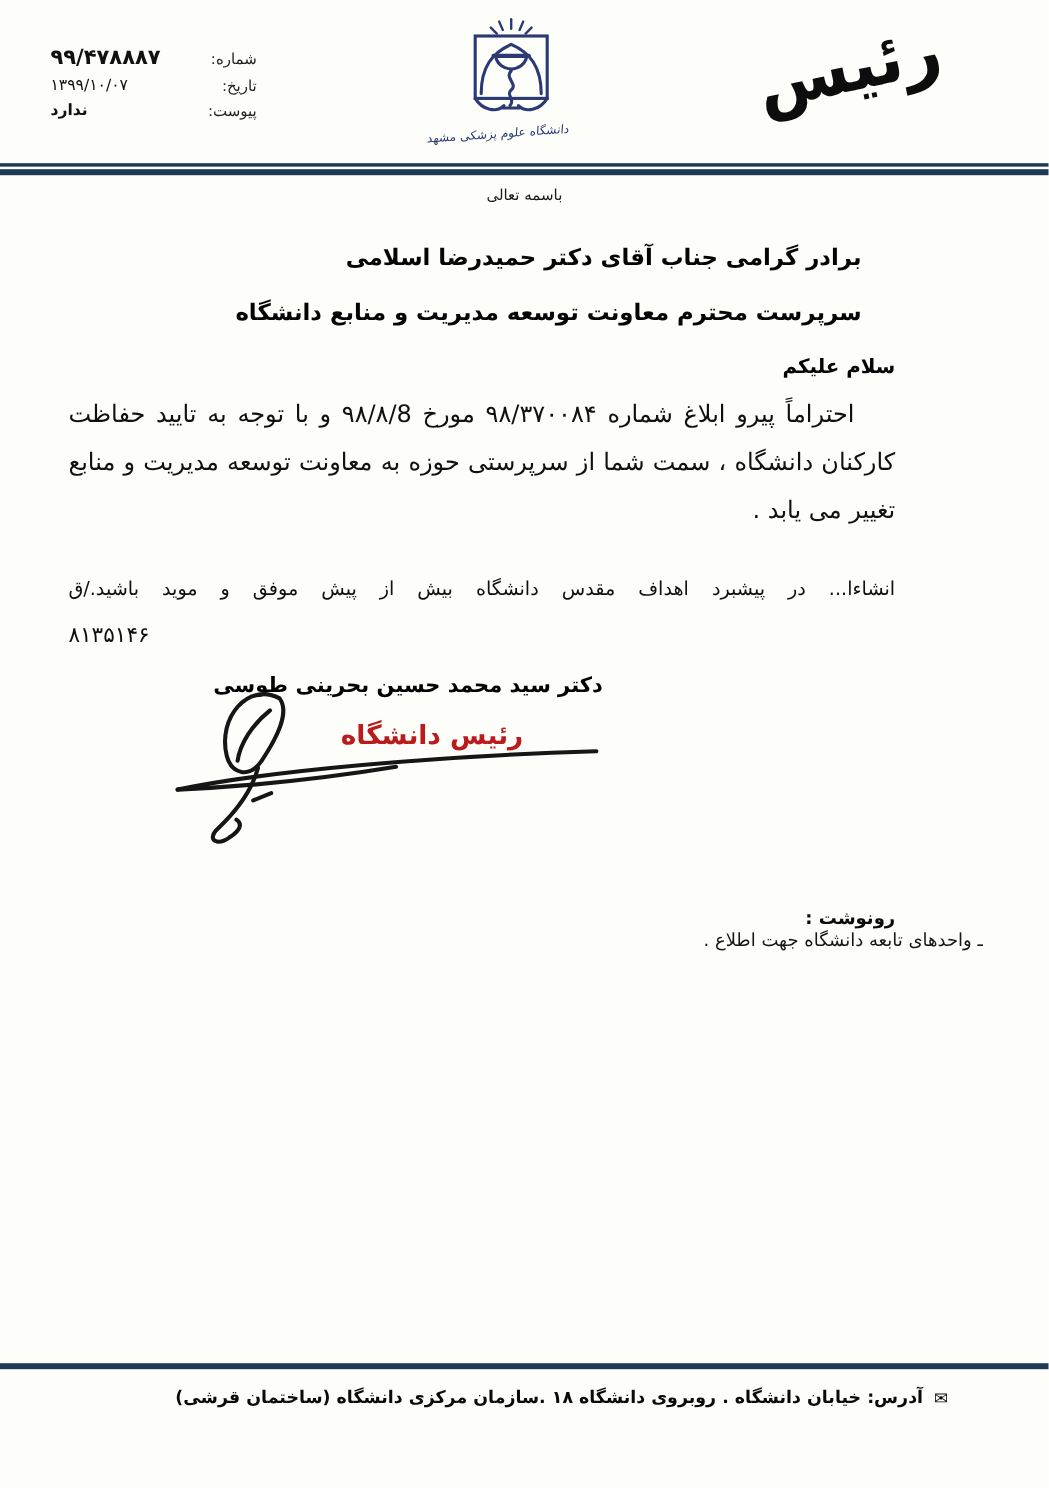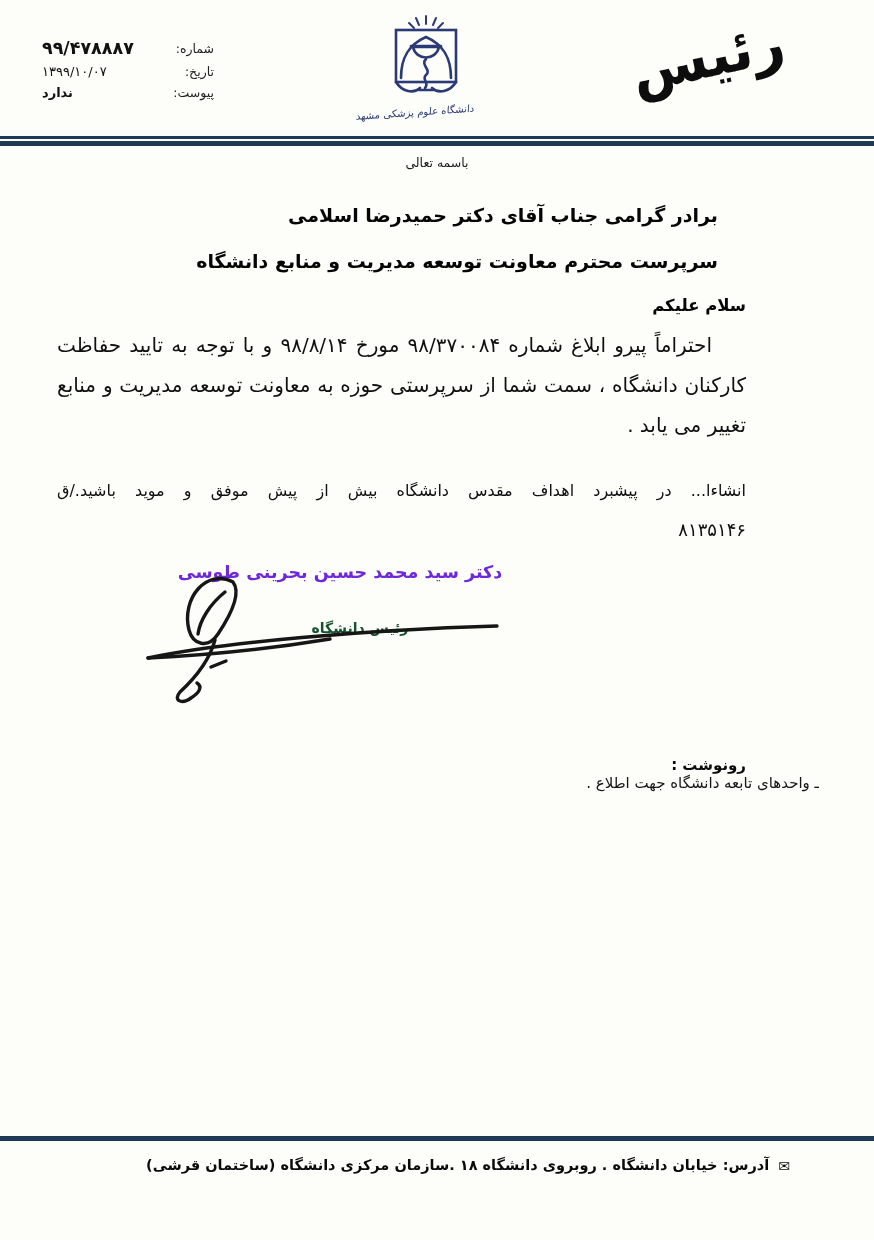--- a/index.html
+++ b/index.html
@@ -40,26 +40,26 @@
 
   
   .body-block { position:absolute; right:128px; left:57px; top:296px; direction:rtl; }
   .salutation { font-weight:bold; font-size:16.5px; margin-bottom:10px; color:#050505; }
   .paragraph {
     font-size:20px; line-height:40px; text-align:justify; color:#101010;
     text-indent:34px;
   }
   .closing { margin-top:26px; font-size:16px; line-height:40px; color:#101010;
              text-align:justify; text-align-last:justify; }
-  .closing-code { font-size:18px; line-height:38px; text-align:right; color:#101010; letter-spacing:1px; }
+  .closing-code { font-size:18px; line-height:38px; text-align:left; color:#101010; letter-spacing:1px; }
 
   
   .sign-block { position:absolute; left:150px; top:562px; width:380px; text-align:center; direction:rtl; }
-  .sign-name  { font-weight:bold; font-size:17.5px; color:#6d28d9; white-space:nowrap; }
-  .sign-title { font-weight:bold; font-size:14px; color:#14532d; margin-top:38px; margin-right:-40px; }
+  .sign-name  { font-weight:bold; font-size:17.5px; color:#000000; white-space:nowrap; }
+  .sign-title { font-weight:bold; font-size:22px; color:#b91c1c; margin-top:19px; margin-right:-40px; }
   .sign-svg { position:absolute; left:125px; top:568px; pointer-events:none; }
 
   
   .cc-block { position:absolute; right:128px; top:756px; direction:rtl; text-align:right; }
   .cc-label { font-weight:bold; font-size:15px; color:#0a0a0a; }
   .cc-item  { position:relative; right:-73px; font-size:15px; color:#151515; white-space:nowrap; }
 
   
   .footer-rule { position:absolute; left:0; right:0; top:1136px; height:5px; background:#1e3a54; }
   .footer-text { position:absolute; right:84px; top:1150px; direction:rtl; text-align:right; }
@@ -130,21 +130,21 @@
 
   <div class="basmala">باسمه تعالی</div>
 
   <div class="addressee">
     <div>برادر گرامی جناب آقای دکتر حمیدرضا اسلامی</div>
     <div>سرپرست محترم معاونت توسعه مدیریت و منابع دانشگاه</div>
   </div>
 
   <div class="body-block">
     <div class="salutation">سلام علیکم</div>
-    <div class="paragraph">احتراماً پیرو ابلاغ شماره ۹۸/۳۷۰۰۸۴ مورخ ۹۸/۸/۱۴ و با توجه به تایید حفاظت کارکنان دانشگاه ، سمت شما از سرپرستی حوزه به معاونت توسعه مدیریت و منابع تغییر می یابد .</div>
+    <div class="paragraph">احتراماً پیرو ابلاغ شماره ۹۸/۳۷۰۰۸۴ مورخ ۹۸/۸/8 و با توجه به تایید حفاظت کارکنان دانشگاه ، سمت شما از سرپرستی حوزه به معاونت توسعه مدیریت و منابع تغییر می یابد .</div>
     <div class="closing">انشاءا... در پیشبرد اهداف مقدس دانشگاه بیش از پیش موفق و موید باشید./ق</div>
     <div class="closing-code">۸۱۳۵۱۴۶</div>
   </div>
 
   <div class="sign-block">
     <div class="sign-name">دکتر سید محمد حسین بحرینی طوسی</div>
     <div class="sign-title">رئیس دانشگاه</div>
   </div>
   <svg class="sign-svg" width="380" height="140" viewBox="0 0 380 140">
     <g stroke="#161616" fill="none" stroke-width="3.4" stroke-linecap="round" stroke-linejoin="round">

